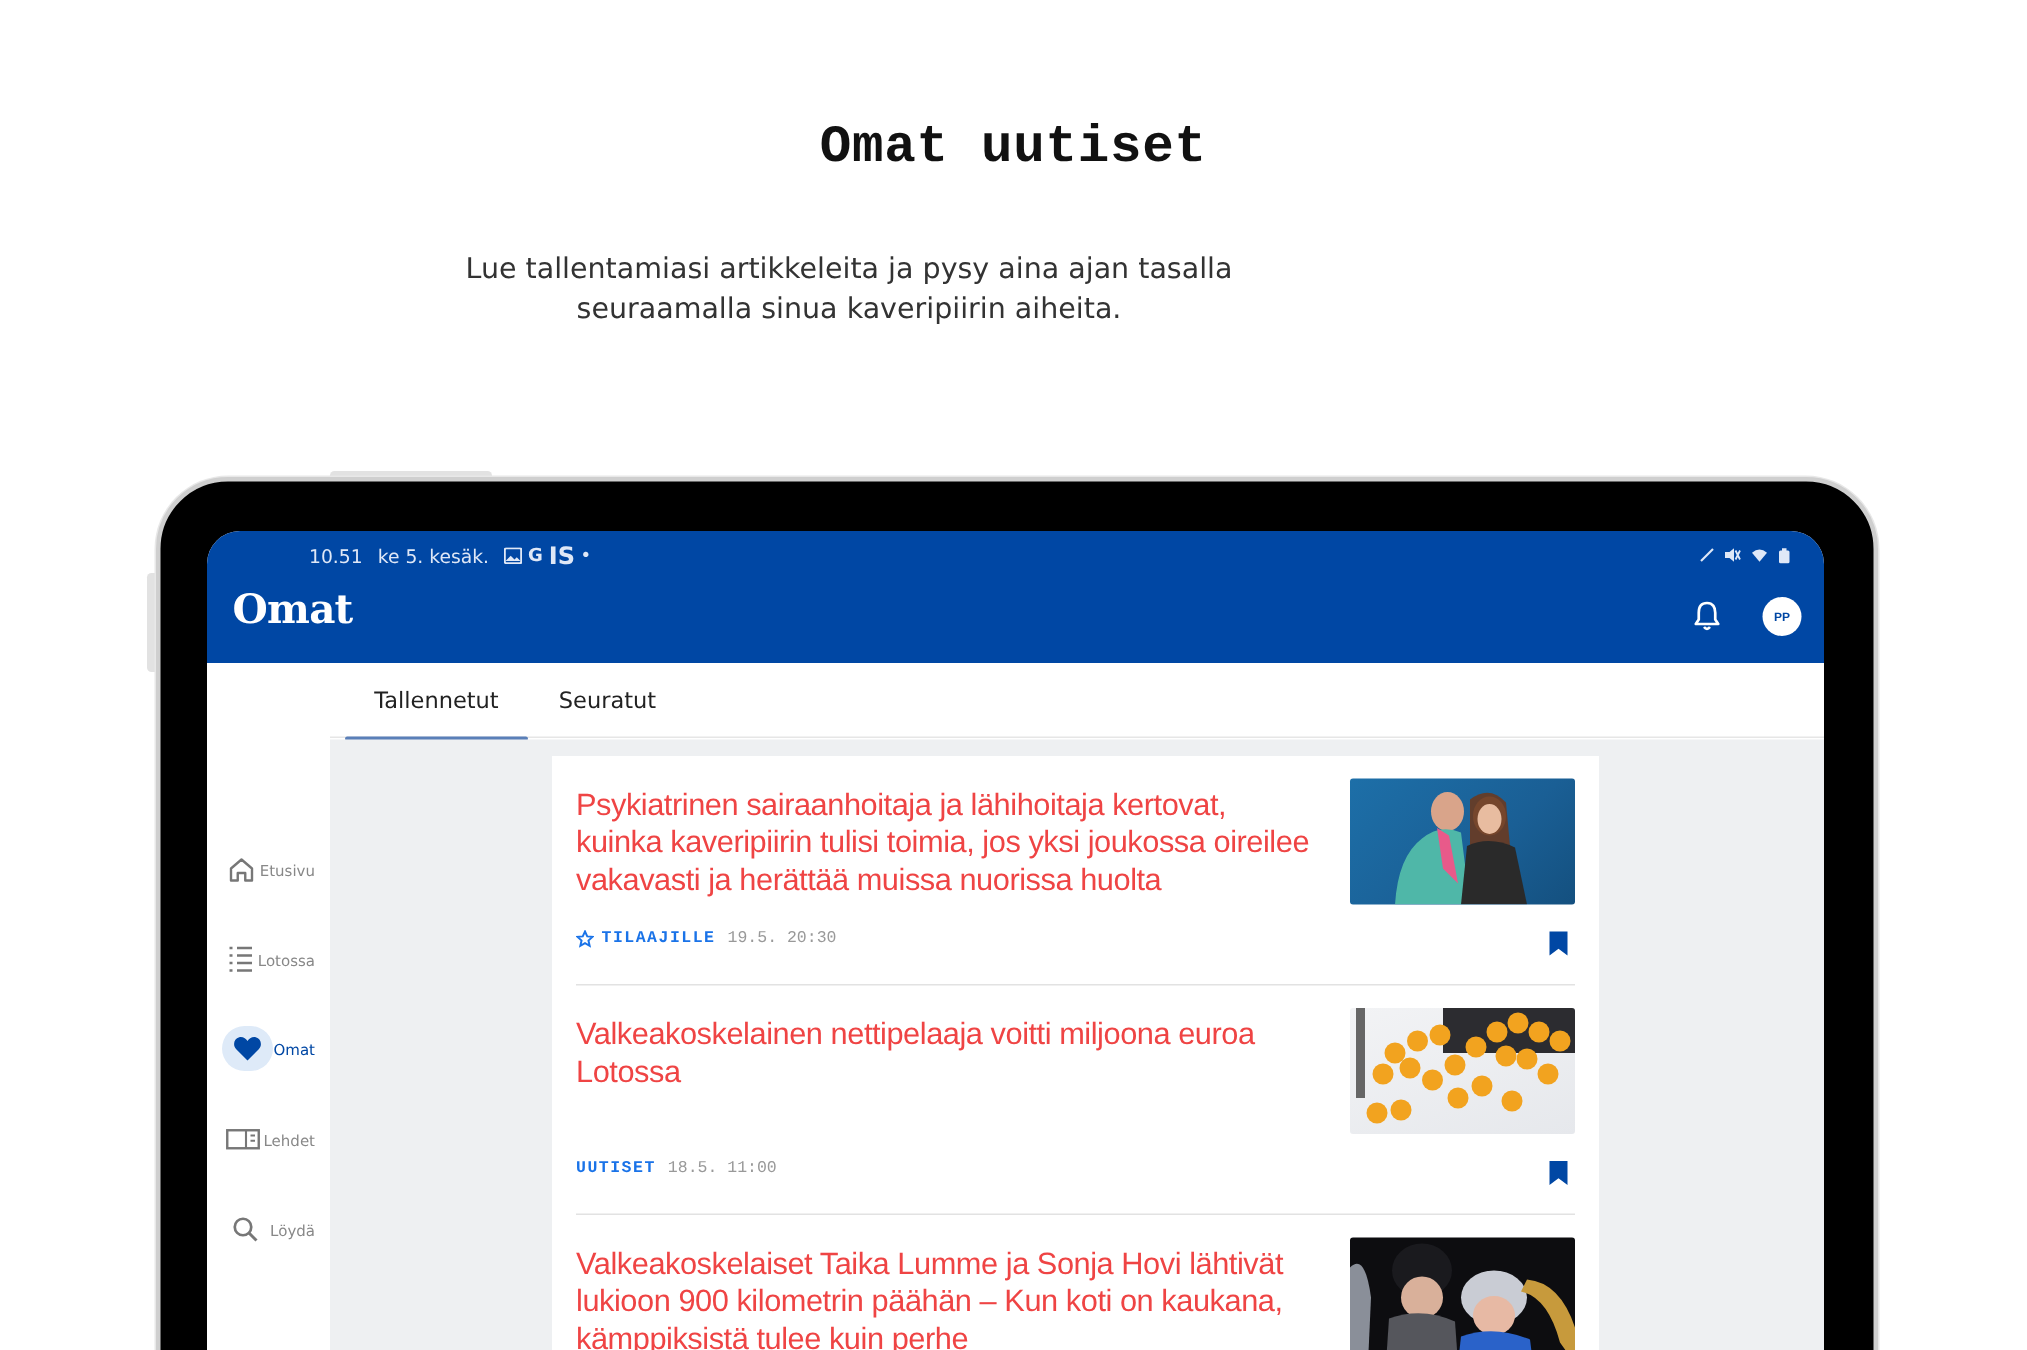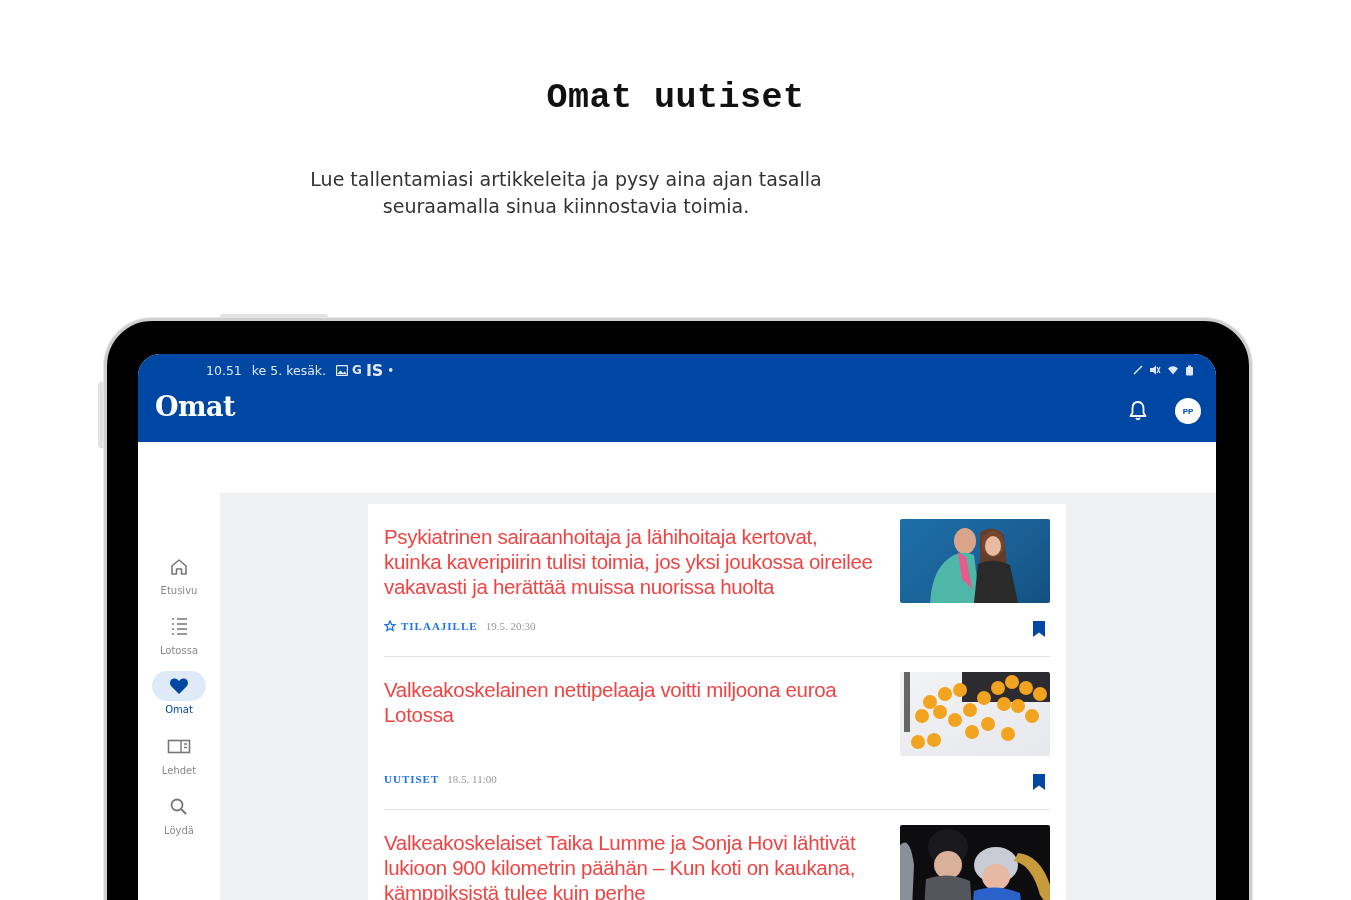--- a/index.html
+++ b/index.html
@@ -75,21 +75,21 @@
       content: ""; position: absolute; left: 0; right: 0; bottom: -2px; height: 3px;
       background: #5a7fb8; border-radius: 2px;
     }
 
     
     .rail {
       position: absolute; left: 0; top: 88px; width: 82px; height: 512px; background: #fff;
     }
     .rail-item {
       position: absolute; left: 10px; width: 62px; height: 56px;
-      display: flex; flex-direction: column; align-items: center; cursor: pointer;
+      display: flex; flex-direction: row; align-items: center; cursor: pointer;
     }
     .rail-icon {
       width: 54px; height: 30px; display: flex; align-items: center; justify-content: center;
       border-radius: 15px;
     }
     .rail-item.active .rail-icon { background: #deeaf8; }
     .rail-label {
       margin-top: 3px; font-family: "DejaVu Sans", sans-serif; font-size: 10px; color: #888;
     }
     .rail-item.active .rail-label { color: #0047a4; }
@@ -111,37 +111,37 @@
       position: absolute; left: 0; top: 20px; width: 495px;
       font-family: Liberation Sans, sans-serif; font-size: 20.5px; line-height: 25px; color: #ef4444;
       letter-spacing: -0.3px;
     }
     .card-thumb {
       position: absolute; left: 516px; top: 15px; width: 150px; height: 84px;
       border-radius: 2px; overflow: hidden;
     }
     .card-meta {
       position: absolute; left: 0; top: 116px; display: flex; align-items: center; gap: 8px;
-      font-family: Liberation Serif, serif;
+      font-family: Liberation Mono, monospace;
     }
     .section-tag { font-size: 11px; font-weight: bold; color: #1a73e8; letter-spacing: 1px; display: flex; align-items: center; gap: 5px; }
     .timestamp { font-size: 11px; color: #999; }
     .bookmark-btn { position: absolute; left: 648px; top: 116px; width: 14px; height: 18px; cursor: pointer; }
 
     .thumb-1 { background: linear-gradient(135deg, #1d6fa8 0%, #1a5f95 60%, #14507f 100%); position: relative; }
     .thumb-2 { background: linear-gradient(160deg, #f2f3f5 0%, #e6e8ec 100%); position: relative; }
     .thumb-3 { background: #0d0d10; position: relative; }
   </style>
 </head>
 <body>
 
 <div class="promo-title">Omat uutiset</div>
 <div class="promo-subtitle">
   <span>Lue tallentamiasi artikkeleita ja pysy aina ajan tasalla</span>
-  <span>seuraamalla sinua kiinnostavia toimia.</span>
+  <span>seuraamalla sinua kaveripiirin aiheita.</span>
 </div>
 
 <div class="tablet-button-top"></div>
 <div class="tablet-button-side"></div>
 <div class="tablet"></div>
 
 <div class="screen">
 
   <div class="appbar">
     <div class="statusbar">
@@ -224,20 +224,28 @@
       <div class="rail-icon">
         <svg width="20" height="20" viewBox="0 0 20 20">
             <circle cx="8" cy="8" r="5.5" fill="none" stroke="#777" stroke-width="1.8"></circle>
             <path d="M12 12 L17 17" stroke="#777" stroke-width="2"></path>
           </svg>
       </div>
       <span class="rail-label">Löydä</span>
     </div>
   </div>
 
+  <div class="tabs">
+    <div class="tab active" style="left:10px; width:122px;">
+      <span>Tallennetut</span>
+    </div>
+    <div class="tab" style="left:140px; width:90px;">
+      <span>Seuratut</span>
+    </div>
+  </div>
 
   <div class="content">
     <div class="feed">
 
       <div class="card" style="top:0;">
         <div class="card-title">Psykiatrinen sairaanhoitaja ja lähihoitaja kertovat, kuinka kaveripiirin tulisi toimia, jos yksi joukossa oireilee vakavasti ja herättää muissa nuorissa huolta</div>
         <div class="card-thumb thumb-1">
           <svg width="150" height="84" viewBox="0 0 150 84">
             <ellipse cx="65" cy="22" rx="11" ry="13" fill="#d9a48a"></ellipse>
             <path d="M48 40 Q60 30 74 36 L80 84 H30 Q32 52 48 40 Z" fill="#4fb7a8"></path>

